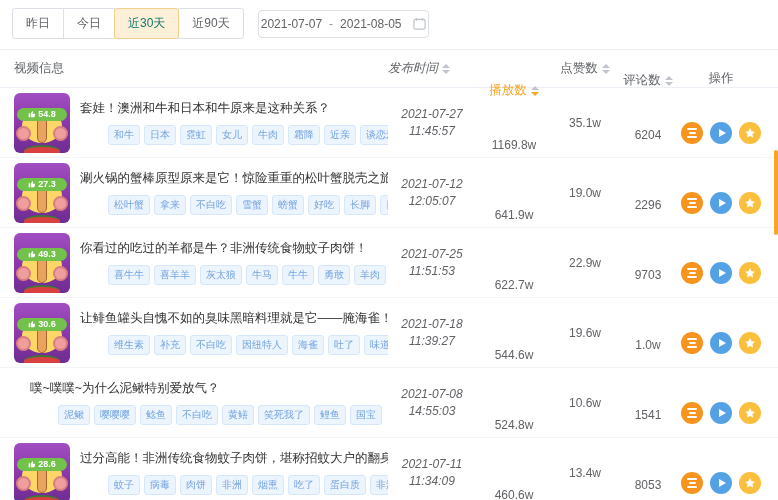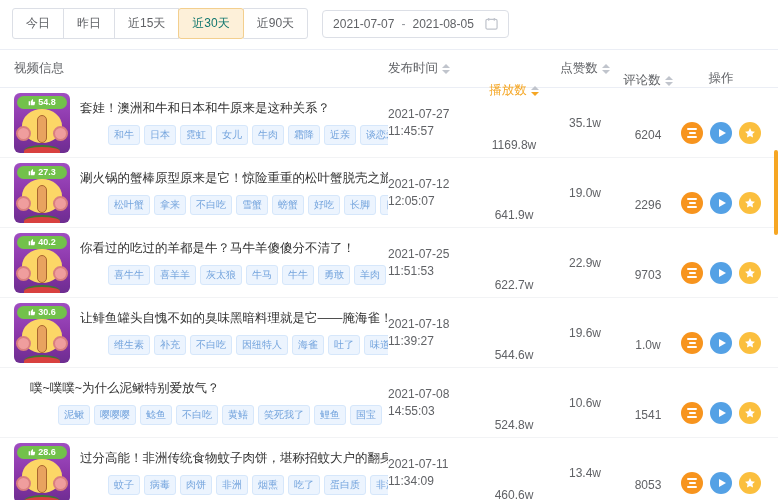--- a/index.html
+++ b/index.html
@@ -8,50 +8,50 @@
 
   
   .filter-bar { display:flex; align-items:center; padding:8px 12px 10px 12px; }
   .seg-group { display:inline-flex; }
   .seg-btn { font-size:12px; color:#606266; background:#fff; border:1px solid #dcdfe6;
     padding:6px 13px; margin-left:-1px; cursor:pointer; white-space:nowrap; position:relative; }
   .seg-btn:first-child { margin-left:0; border-radius:3px 0 0 3px; }
   .seg-btn:last-child { border-radius:0 3px 3px 0; }
   .seg-btn.active { background:#fdf0d9; border-color:#f3cf8e; color:#0f766e; z-index:2; border-radius:3px; }
   .date-box { display:flex; align-items:center; gap:7px; border:1px solid #dcdfe6; border-radius:4px;
-    padding:6px 10px; margin-left:14px; font-size:12px; color:#606266; }
+    padding:6px 2px; margin-left:14px; font-size:12px; color:#606266; }
   .date-box .sep { color:#909399; }
   .cal-icon { width:13px; height:13px; margin-left:4px; }
 
   
   .table { border-top:1px solid #ebeef5; }
   .t-row { display:flex; align-items:center; padding:0 14px; }
   .t-head { height:38px; border-bottom:1px solid #ebeef5; font-size:12.5px; color:#606266; }
   .col-info { width:374px; display:flex; align-items:center; min-width:0;justify-content:center; }
-  .col-pub { width:88px; text-align:left; }
+  .col-pub { width:88px; text-align:center;font-style:italic; }
   .col-plays { width:76px; text-align:center;margin-top:44px; }
   .col-likes { width:66px; text-align:center; }
   .col-com { width:60px; text-align:center;margin-top:24px; }
   .col-ops { width:86px; text-align:center;margin-top:20px; }
   .hcell { display:inline-flex; align-items:center; justify-content:center; gap:4px; width:100%; }
   .col-pub .hcell { justify-content:flex-start; }
   .col-info .hcell { justify-content:flex-start; }
   .hl { color:#f5a623; }
   .sort { display:inline-flex; flex-direction:column; gap:2px; }
   .caret { width:0; height:0; border-left:4px solid transparent; border-right:4px solid transparent; }
   .caret.up { border-bottom:4px solid #c0c4cc; }
   .caret.down { border-top:4px solid #c0c4cc; }
   .sort.active .caret.down { border-top-color:#f5a623; }
 
   .v-row { height:70px; border-bottom:1px solid #f2f3f5; }
 
   
   .thumb { width:56px; height:60px; border-radius:6px; position:relative; overflow:hidden;
     background:linear-gradient(180deg,#a04ec2 0%,#8a35a8 55%,#6d2d91 100%); flex:none; }
-  .badge { position:absolute; top:3px; left:3px; right:3px; height:13px; background:#72c14b;
+  .badge { position:absolute; top:15px; left:3px; right:3px; height:13px; background:#72c14b;
     border-radius:7px; display:flex; align-items:center; justify-content:center; gap:2px;
     color:#fff; font-size:9px; font-weight:bold; z-index:3; }
   .face { position:absolute; top:16px; left:8px; width:40px; height:34px; border-radius:50%;
     background:#fcd666; z-index:1; }
   .cheek { position:absolute; width:15px; height:15px; border-radius:50%; background:#ef9d9d;
     border:2px solid #d97f7f; top:33px; z-index:2; }
   .cheek.l { left:2px; } .cheek.r { right:2px; }
   .sausage { position:absolute; top:22px; left:23px; width:10px; height:28px; border-radius:5px;
     background:#e8a35f; border:1px solid #a9672f; z-index:2; }
   .melon { position:absolute; bottom:-4px; left:10px; width:36px; height:12px;
@@ -78,23 +78,22 @@
   .op-fav { background:#fbbf3e; }
 
   .scroll-thumb { position:fixed; right:0; top:150px; width:4px; height:85px;
     background:#f6a623; border-radius:2px; }
 </style>
 </head>
 <body>
 
 <div class="filter-bar">
   <div class="seg-group">
+    <button class="seg-btn">昨日</button>
     <button class="seg-btn">今日</button>
-    <button class="seg-btn">昨日</button>
-    <button class="seg-btn">近15天</button>
     <button class="seg-btn active">近30天</button>
     <button class="seg-btn">近90天</button>
   </div>
   <div class="date-box">
     <span>2021-07-07</span>
     <span class="sep">-</span>
     <span>2021-08-05</span>
     <svg class="cal-icon" viewBox="0 0 14 14">
       <rect x="1" y="2.5" width="12" height="10.5" rx="1.5" fill="none" stroke="#c0c4cc" stroke-width="1.3"></rect>
       <line x1="4" y1="1" x2="4" y2="4" stroke="#c0c4cc" stroke-width="1.3"></line>
@@ -260,30 +259,30 @@
     </div>
   </div>
 
   <div class="t-row v-row">
     <div class="col-info">
       <div class="thumb">
         <div class="badge">
           <svg width="8" height="8" viewBox="0 0 12 12">
             <path fill="#fff" d="M1 5h2v6H1z M4 11h4.6c.6 0 1.1-.4 1.2-1l.9-3.2c.2-.7-.3-1.3-1-1.3H7.2l.5-2.4C7.8 2.4 7.3 2 6.7 2c-.3 0-.6.2-.8.5L4 5.4V11z"></path>
           </svg>
-          <span class="badge-num">40.2</span>
+          <span class="badge-num">49.3</span>
         </div>
         <div class="face"></div>
         <div class="cheek l"></div>
         <div class="cheek r"></div>
         <div class="sausage"></div>
         <div class="melon"></div>
       </div>
       <div class="info-text">
-        <div class="v-title">你看过的吃过的羊都是牛？马牛羊傻傻分不清了！</div>
+        <div class="v-title">你看过的吃过的羊都是牛？非洲传统食物蚊子肉饼！</div>
         <div class="tags">
               <span class="tag">喜牛牛</span>
               <span class="tag">喜羊羊</span>
               <span class="tag">灰太狼</span>
               <span class="tag">牛马</span>
               <span class="tag">牛牛</span>
               <span class="tag">勇敢</span>
               <span class="tag">羊肉</span>
               <span class="tag">牛羊</span>
             </div>

